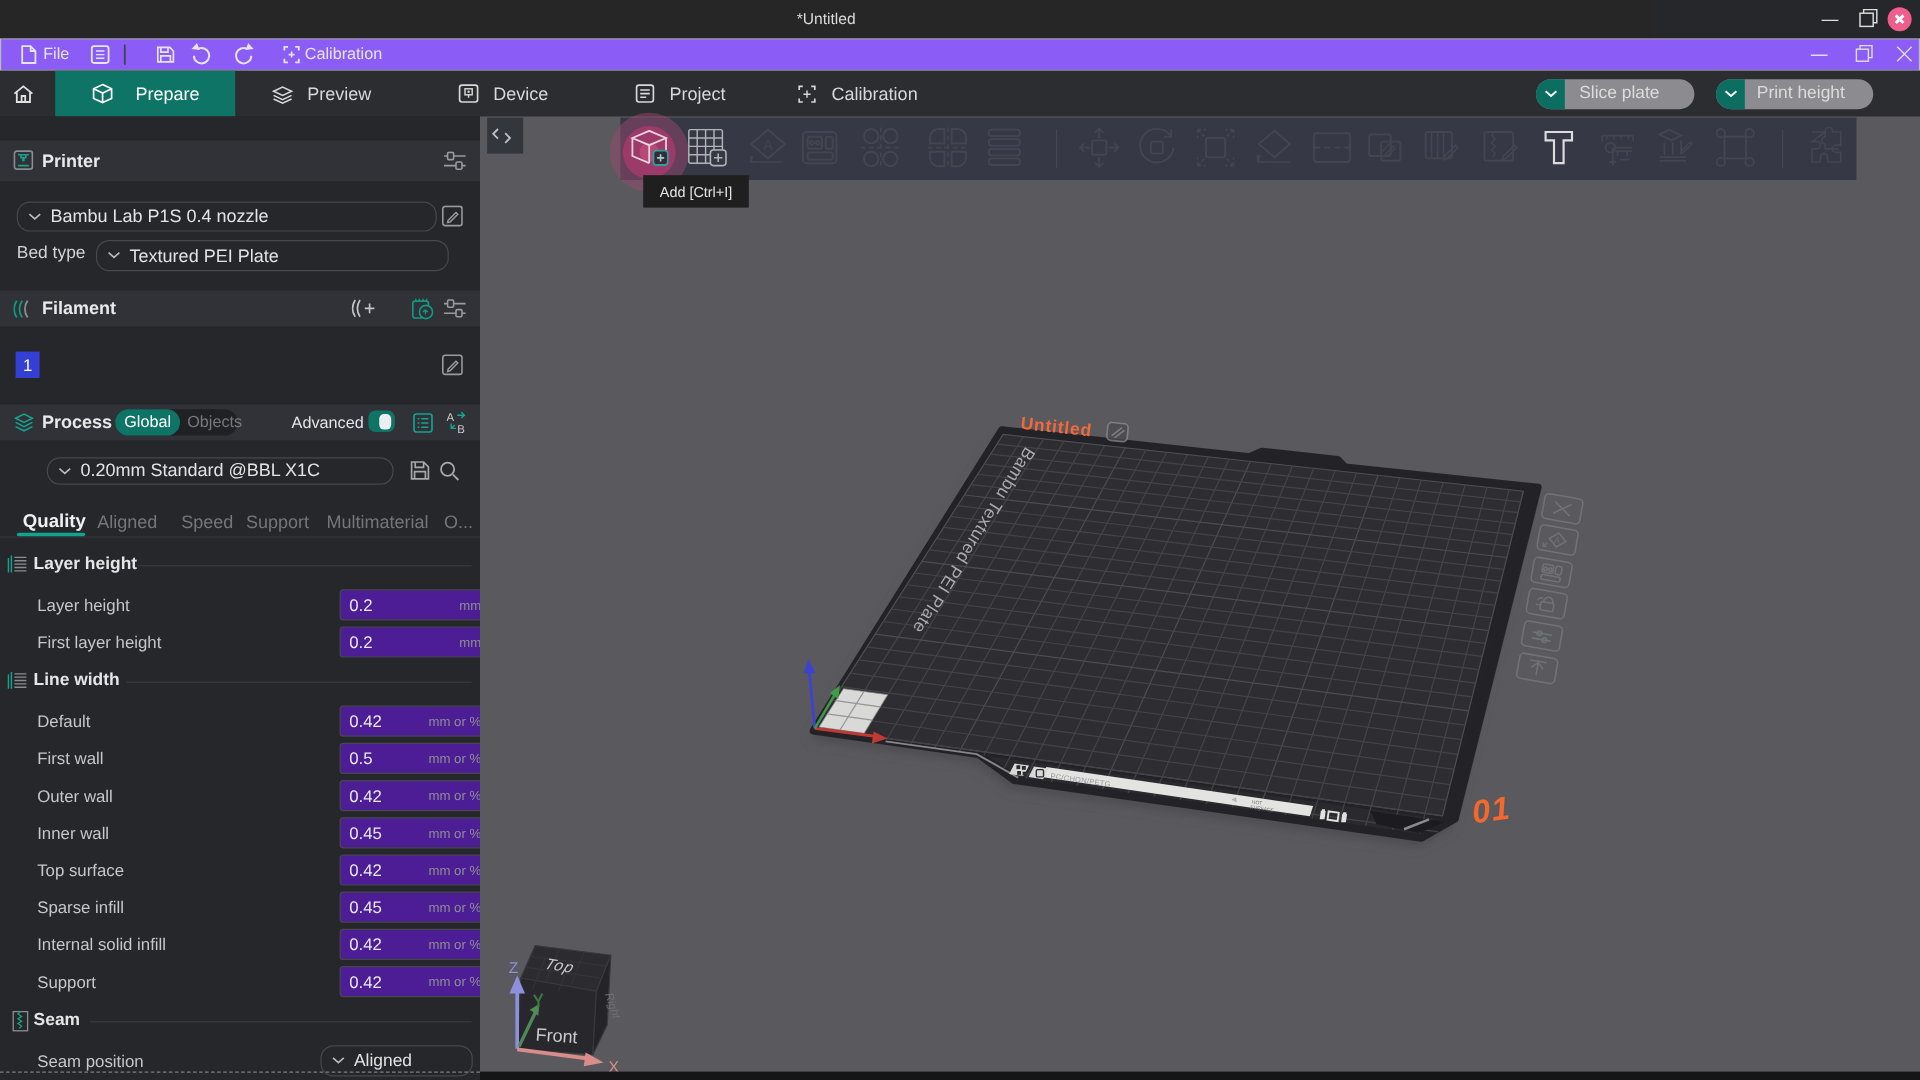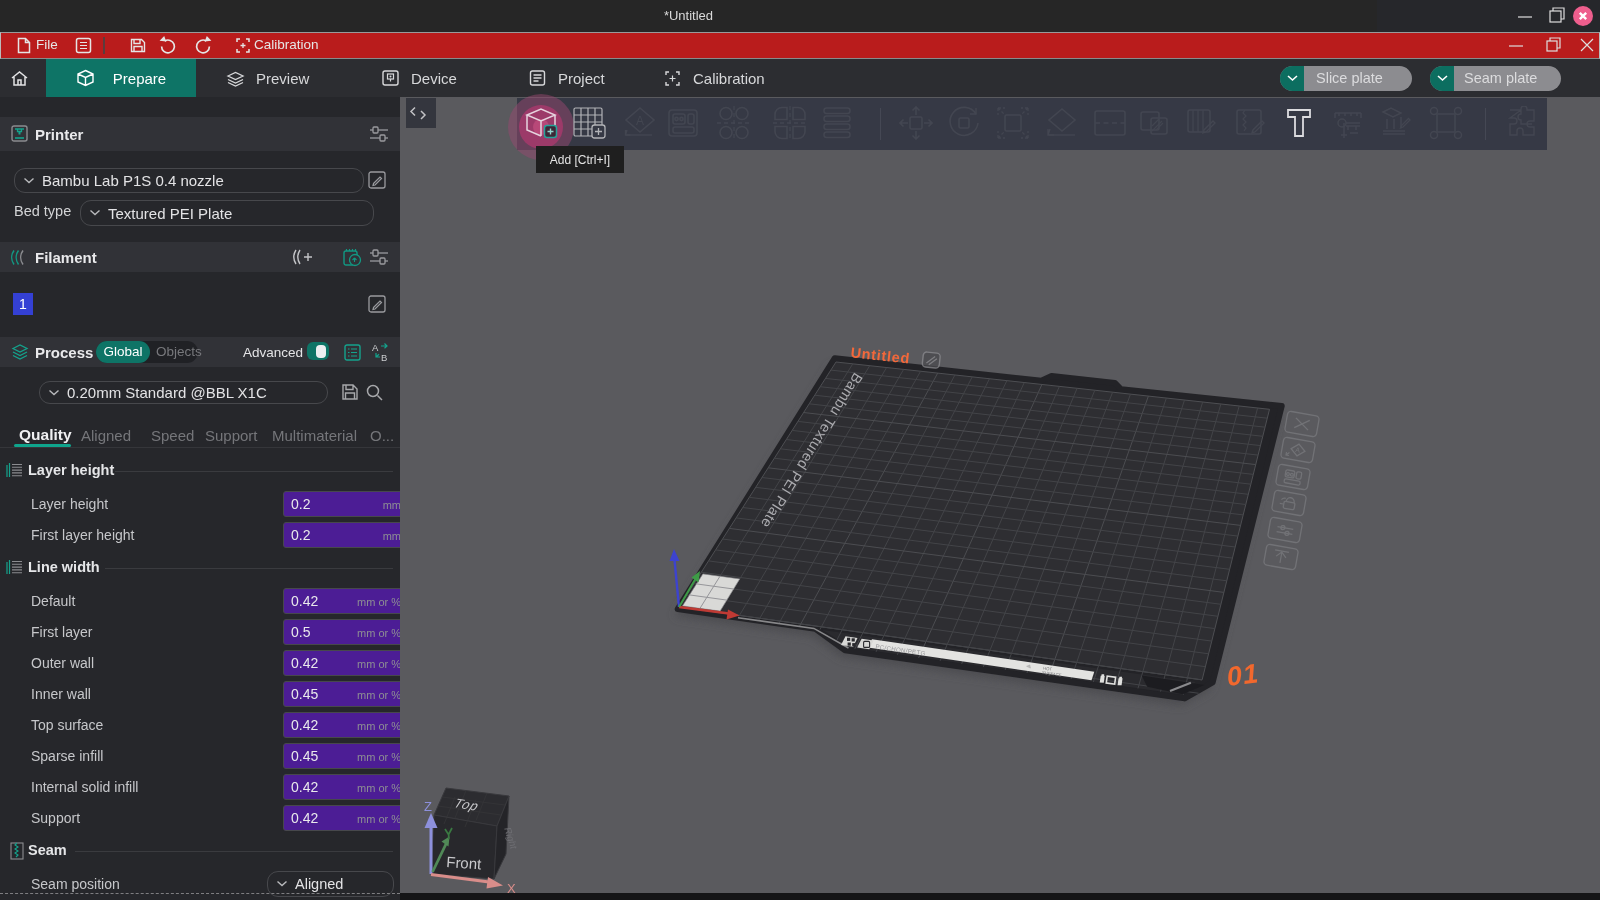--- a/index.html
+++ b/index.html
@@ -1,18 +1,18 @@
 <!DOCTYPE html>
 <html><head><meta charset="utf-8"><style>
 *{margin:0;padding:0;box-sizing:border-box}
 html,body{width:1600px;height:900px;overflow:hidden;font-family:"Liberation Sans",sans-serif;background:#26272b}
 .abs{position:absolute}
 #titlebar{position:absolute;left:0;top:0;width:1377px;height:32px;background:#262626;color:#d8d8d8}
 #titlebar .title{position:absolute;left:0;right:0;top:8px;text-align:center;font-size:13px;color:#dadada}
-#menubar{position:absolute;left:0;top:32px;width:1600px;height:27px;background:#b91c1c;border-top:1px solid #9a9a9a;border-bottom:1px solid #8a8a8a;border-left:1px solid #bbb;border-right:1px solid #bbb;color:#e6e6e6;font-size:13.5px}
+#menubar{position:absolute;left:0;top:32px;width:1600px;height:27px;background:#8b5cf6;border-top:1px solid #9a9a9a;border-bottom:1px solid #8a8a8a;border-left:1px solid #bbb;border-right:1px solid #bbb;color:#e6e6e6;font-size:13.5px}
 #tabbar{position:absolute;left:0;top:59px;width:1600px;height:38px;background:#2c2d31}
 .tab{position:absolute;top:0;height:38px;display:flex;align-items:center;gap:18px;color:#d7d8da;font-size:15px}
 #main{position:absolute;left:0;top:97px;width:1600px;height:803px}
 #sidebar{position:absolute;left:0;top:0;width:400px;height:803px;background:#26272b;overflow:hidden}
 .shead{position:absolute;left:0;width:400px;height:34px;background:#313237;display:flex;align-items:center}
 .shead .t{color:#e9e9eb;font-size:15px;font-weight:bold;margin-left:35px}
 .combo{position:absolute;border:1px solid #47484c;border-radius:11px;display:flex;align-items:center;color:#e3e3e5;font-size:15px}
 .combo svg{margin:0 7px 0 8px}
 .lbl{position:absolute;color:#d3d4d6;font-size:14.5px}
 .param-lbl{position:absolute;left:31px;color:#c6c7ca;font-size:14px}
@@ -112,21 +112,21 @@
   <svg class="abs" style="left:6px;top:8px" width="13" height="9">
         <path d="M2 2 l4.5 4 l4.5 -4" fill="none" stroke="#fff" stroke-width="1.6"></path>
       </svg>
   <span class="abs" style="left:36px;top:4px;font-size:14.5px;color:#dcdcde">Slice plate</span>
  </div>
  <div class="abs" style="left:1430px;top:7px;width:131px;height:25px;border-radius:13px;background:#8c8c90">
   <div class="abs" style="left:0;top:0;width:24px;height:25px;border-radius:13px 0 0 13px;background:#0c6e60"></div>
   <svg class="abs" style="left:6px;top:8px" width="13" height="9">
         <path d="M2 2 l4.5 4 l4.5 -4" fill="none" stroke="#fff" stroke-width="1.6"></path>
       </svg>
-  <span class="abs" style="left:34px;top:4px;font-size:14.5px;color:#dcdcde">Seam plate</span>
+  <span class="abs" style="left:34px;top:4px;font-size:14.5px;color:#dcdcde">Print height</span>
  </div>
 </div>
 <div id="main">
  <div id="sidebar">
   <div class="shead" style="top:20px;height:34px">
  <svg class="abs" style="left:11px;top:8px" width="17" height="17">
           <rect x="1" y="1" width="15" height="15" rx="2" fill="none" stroke="#8b8c90" stroke-width="1.4"></rect>
           <path d="M4 4 h9 M6.5 4 v2.5 h4 v-2.5" stroke="#14a38d" stroke-width="1.3" fill="none"></path>
           <rect x="7.5" y="6.5" width="2" height="3" fill="#14a38d"></rect>
           <path d="M4 13 h9" stroke="#14a38d" stroke-width="1.6"></path>
@@ -263,21 +263,21 @@
           <path d="M6 2.5 h10 M6 5.3 h10 M6 8.1 h10 M6 10.9 h10 M6 13.7 h10"></path>
         </g>
       </svg>
 <span class="gtitle" style="left:28px;top:462px">Line width</span>
 <div class="gline" style="left:105px;top:471px;width:288px"></div>
 <span class="param-lbl" style="top:496px">Default</span>
 <div class="pbox" style="top:491px">
         <span class="v">0.42</span>
         <span class="u">mm or %</span>
       </div>
-<span class="param-lbl" style="top:527px">First layer</span>
+<span class="param-lbl" style="top:527px">First wall</span>
 <div class="pbox" style="top:522px">
         <span class="v">0.5</span>
         <span class="u">mm or %</span>
       </div>
 <span class="param-lbl" style="top:558px">Outer wall</span>
 <div class="pbox" style="top:553px">
         <span class="v">0.42</span>
         <span class="u">mm or %</span>
       </div>
 <span class="param-lbl" style="top:589px">Inner wall</span>

